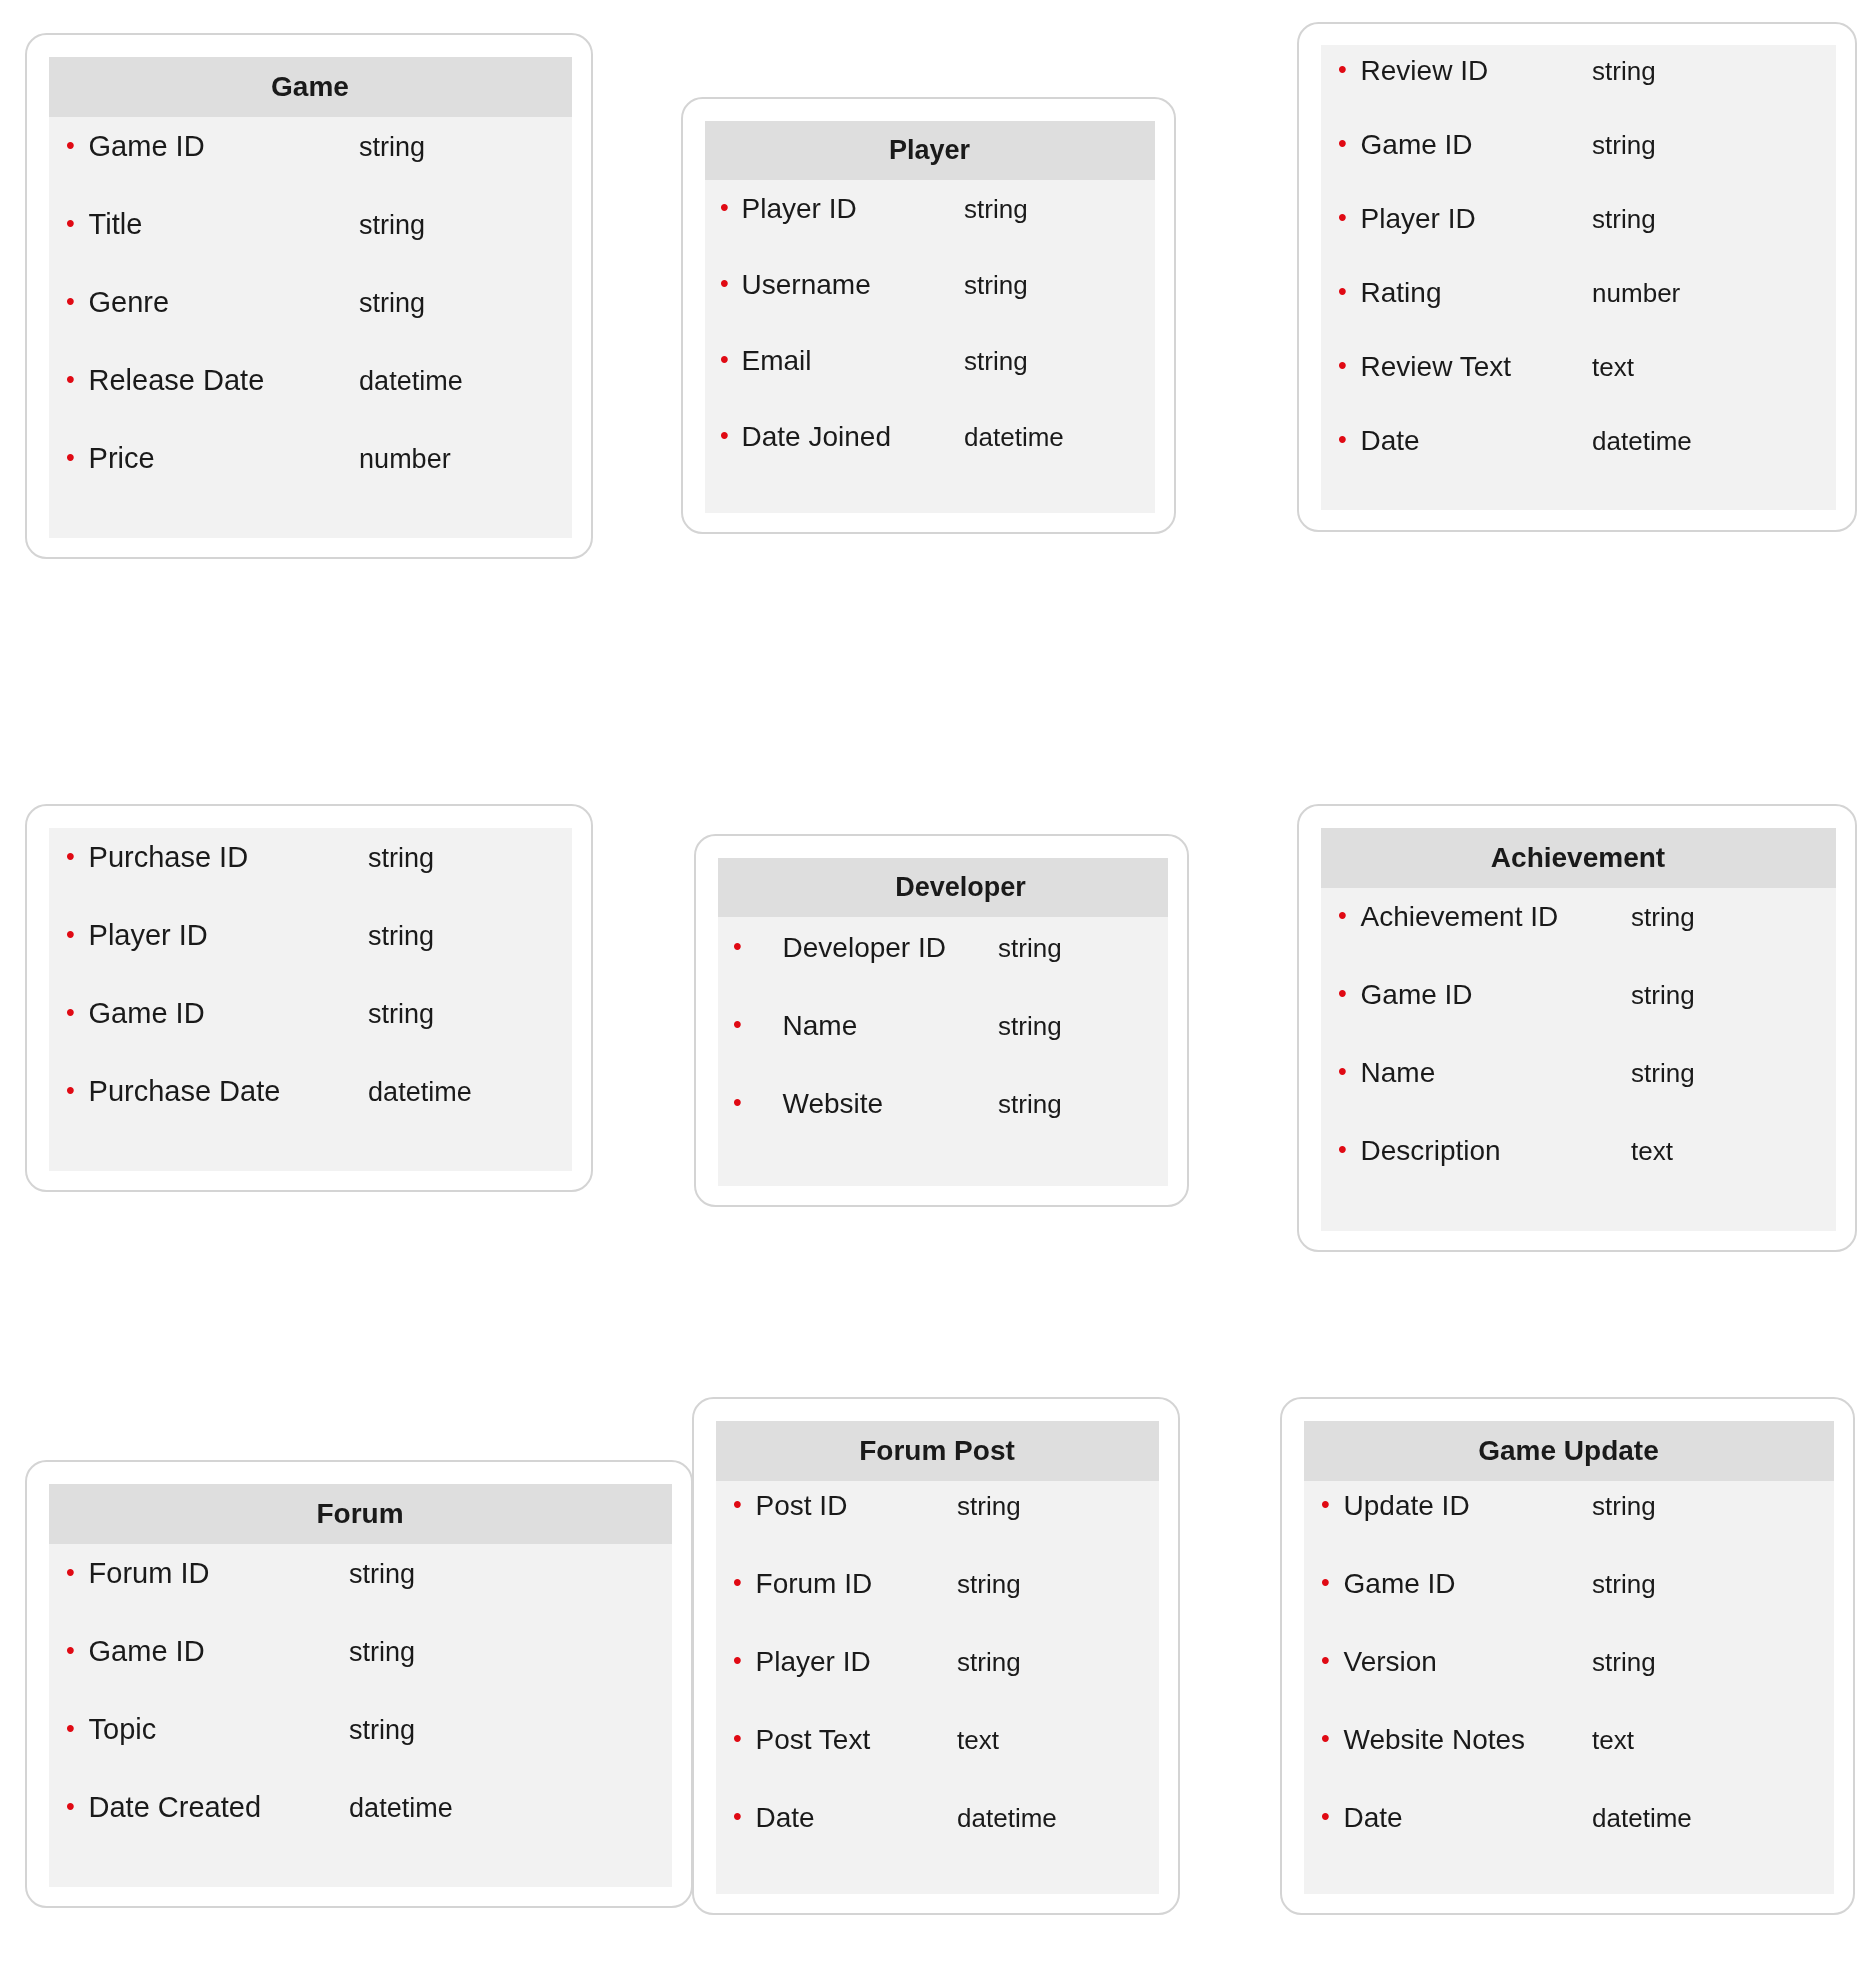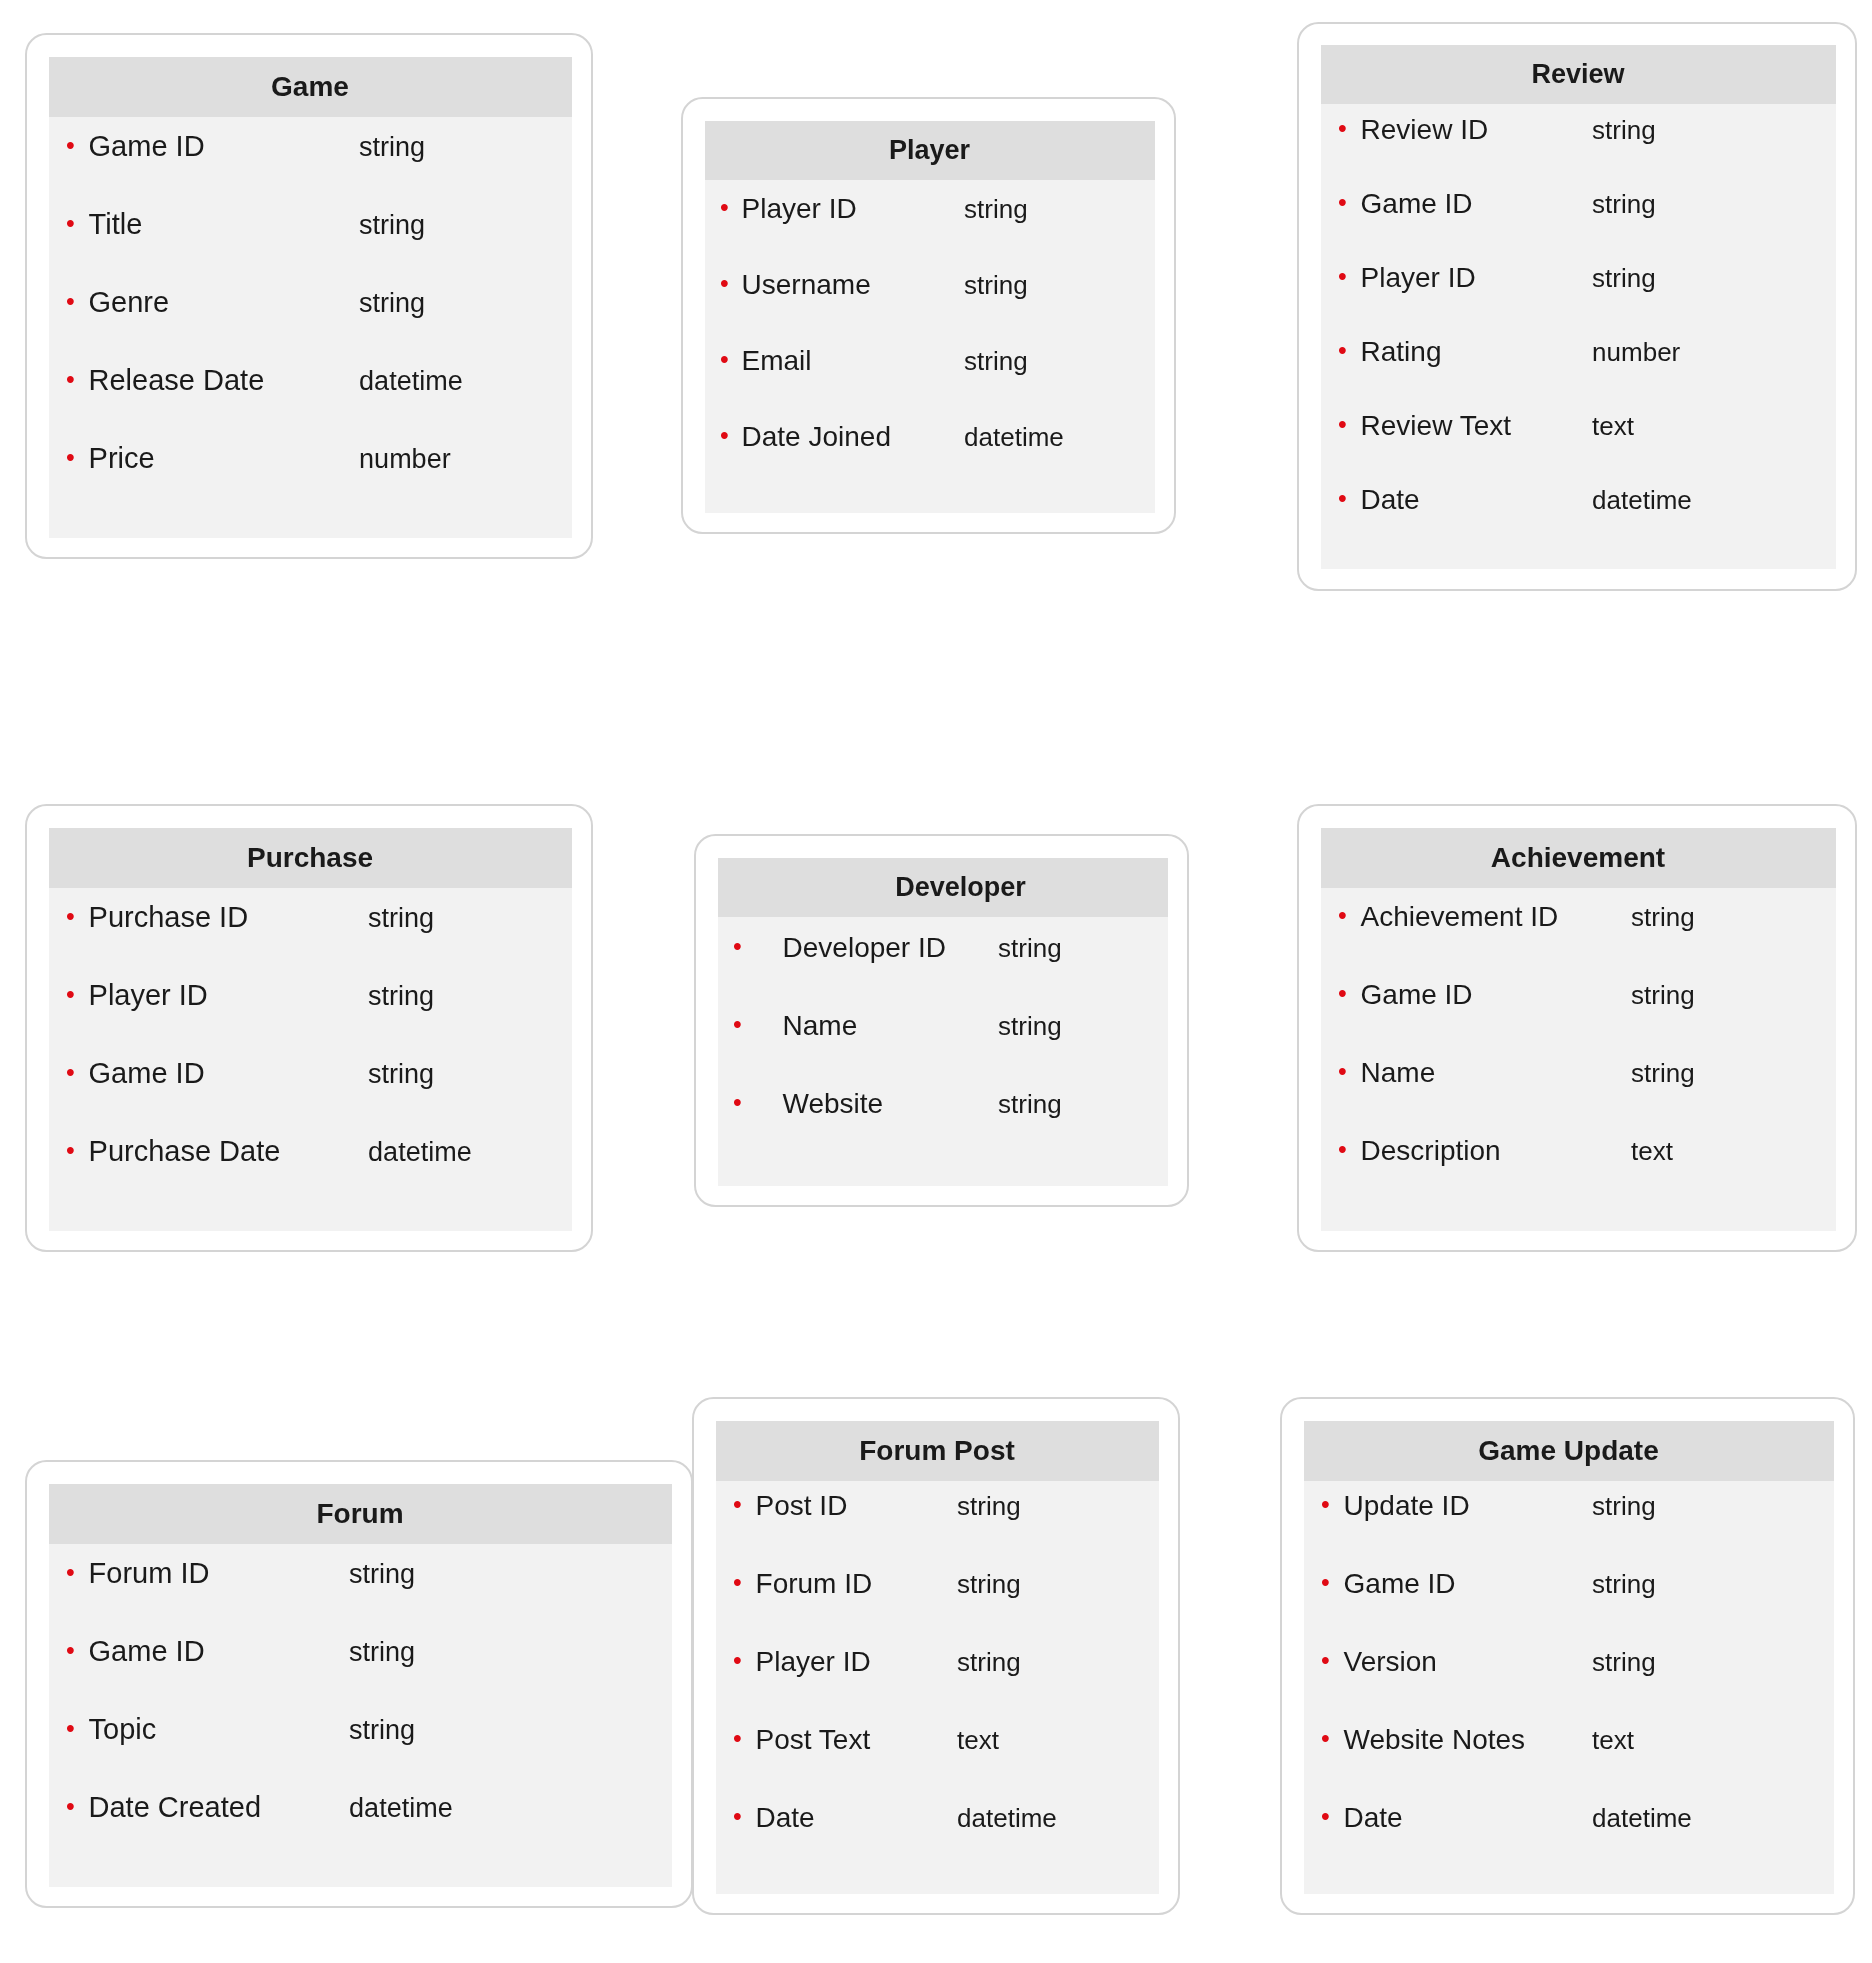--- a/index.html
+++ b/index.html
@@ -268,21 +268,20 @@
             <span class="attr-name">Date Joined</span>
           </span>
           <span class="attr-type">datetime</span>
         </div>
       </div>
     </div>
   </div>
 
   <div class="entity" id="entity-review">
     <div class="panel">
-      <div class="panel-header">Review</div>
       <div class="panel-body">
         <div class="attr-row">
           <span class="attr-name-cell">
             <span class="bullet">•</span>
             <span class="attr-name">Review ID</span>
           </span>
           <span class="attr-type">string</span>
         </div>
         <div class="attr-row">
           <span class="attr-name-cell">
@@ -318,21 +317,20 @@
             <span class="attr-name">Date</span>
           </span>
           <span class="attr-type">datetime</span>
         </div>
       </div>
     </div>
   </div>
 
   <div class="entity" id="entity-purchase">
     <div class="panel">
-      <div class="panel-header">Purchase</div>
       <div class="panel-body">
         <div class="attr-row">
           <span class="attr-name-cell">
             <span class="bullet">•</span>
             <span class="attr-name">Purchase ID</span>
           </span>
           <span class="attr-type">string</span>
         </div>
         <div class="attr-row">
           <span class="attr-name-cell">

